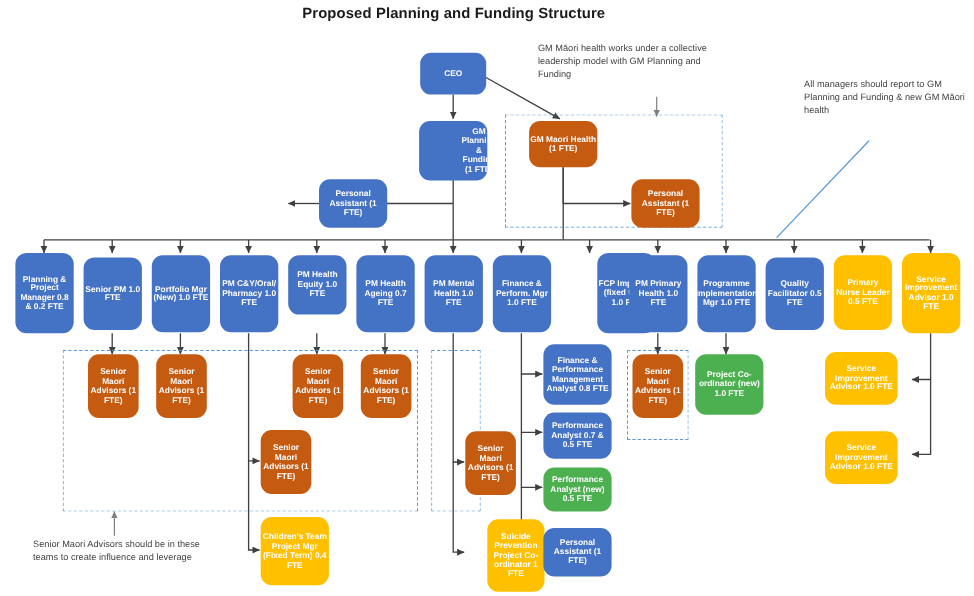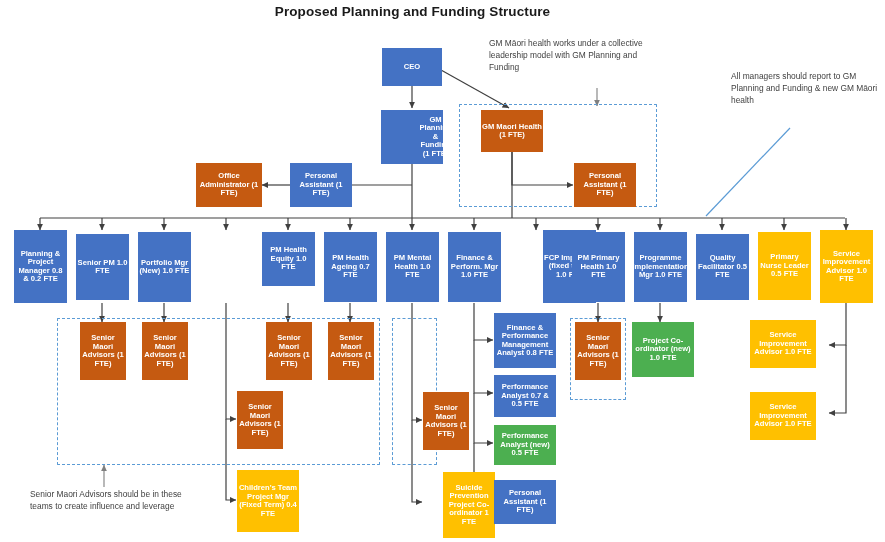--- a/index.html
+++ b/index.html
@@ -6,21 +6,21 @@
   html,body{margin:0;padding:0;background:#ffffff;}
   body{font-family:"Liberation Sans",sans-serif;}
   #canvas{position:relative;width:885px;height:542px;background:#ffffff;overflow:hidden;}
 
   #title{
     position:absolute;left:0;top:4px;width:781px;text-align:center;
     font-size:13.5px;font-weight:bold;color:#1a1a1a;letter-spacing:.1px;margin-left:22px;
   }
 
   .box{
-    position:absolute;box-sizing:border-box;border-radius:0;
+    position:absolute;box-sizing:border-box;border-radius:10px;
     display:flex;align-items:center;justify-content:center;
     text-align:center;color:#ffffff;font-weight:bold;
     line-height:1.12;padding:2px 1px;overflow:hidden;
     font-size:7.6px;
   }
   .box.blue{background:#4472C4;}
   .box.orange{background:#C55A11;}
   .box.gold{background:#FFC000;}
   .box.green{background:#4CAF50;}
 
@@ -131,25 +131,25 @@
 
   <div class="note" style="left:489px;top:38px;width:170px;">GM Māori health works under a collective leadership model with GM Planning and Funding</div>
   <div class="note" style="left:30px;top:489px;width:160px;">Senior Maori Advisors should be in these teams to create influence and leverage</div>
   <div class="note" style="left:731px;top:71px;width:150px;">All managers should report to GM Planning and Funding &amp; new GM Māori health</div>
 
   <div class="box blue" style="left:382px;top:48px;width:60px;height:38px;">CEO</div>
   <div class="box blue" style="left:381px;top:110px;width:62px;height:54px;padding-left:48px;">GM Planning &amp; Funding (1 FTE)</div>
   <div class="box orange" style="left:481px;top:110px;width:62px;height:42px;">GM Maori Health (1 FTE)</div>
   <div class="box orange" style="left:574px;top:163px;width:62px;height:44px;">Personal Assistant (1 FTE)</div>
   <div class="box blue" style="left:290px;top:163px;width:62px;height:44px;">Personal Assistant (1 FTE)</div>
-  <div class="box orange" style="left:196px;top:163px;width:66px;height:44px;">Office Administrator (1 FTE)</div>
 
   <div class="box blue" style="left:14px;top:230px;width:53px;height:73px;">Planning &amp; Project Manager 0.8 &amp; 0.2 FTE</div>
   <div class="box blue" style="left:76px;top:234px;width:53px;height:66px;">Senior PM 1.0 FTE</div>
   <div class="box blue" style="left:138px;top:232px;width:53px;height:70px;">Portfolio Mgr (New) 1.0 FTE</div>
+  <div class="box blue" style="left:200px;top:232px;width:53px;height:70px;">PM C&amp;Y/Oral/ Pharmacy 1.0 FTE</div>
   <div class="box blue" style="left:262px;top:232px;width:53px;height:54px;">PM Health Equity 1.0 FTE</div>
   <div class="box blue" style="left:324px;top:232px;width:53px;height:70px;">PM Health Ageing 0.7 FTE</div>
   <div class="box blue" style="left:386px;top:232px;width:53px;height:70px;">PM Mental Health 1.0 FTE</div>
   <div class="box blue" style="left:448px;top:232px;width:53px;height:70px;">Finance &amp; Perform. Mgr 1.0 FTE</div>
   <div class="box blue" style="left:510px;top:230px;width:53px;height:73px;margin-left:33px;">FCP Impl. Mgr (fixed term) 1.0 FTE</div>
   <div class="box blue" style="left:572px;top:232px;width:53px;height:70px;">PM Primary Health 1.0 FTE</div>
   <div class="box blue" style="left:634px;top:232px;width:53px;height:70px;">Programme Implementation Mgr 1.0 FTE</div>
   <div class="box blue" style="left:696px;top:234px;width:53px;height:66px;">Quality Facilitator 0.5 FTE</div>
   <div class="box gold" style="left:758px;top:232px;width:53px;height:68px;">Primary Nurse Leader 0.5 FTE</div>
   <div class="box gold" style="left:820px;top:230px;width:53px;height:73px;">Service Improvement Advisor 1.0 FTE</div>

